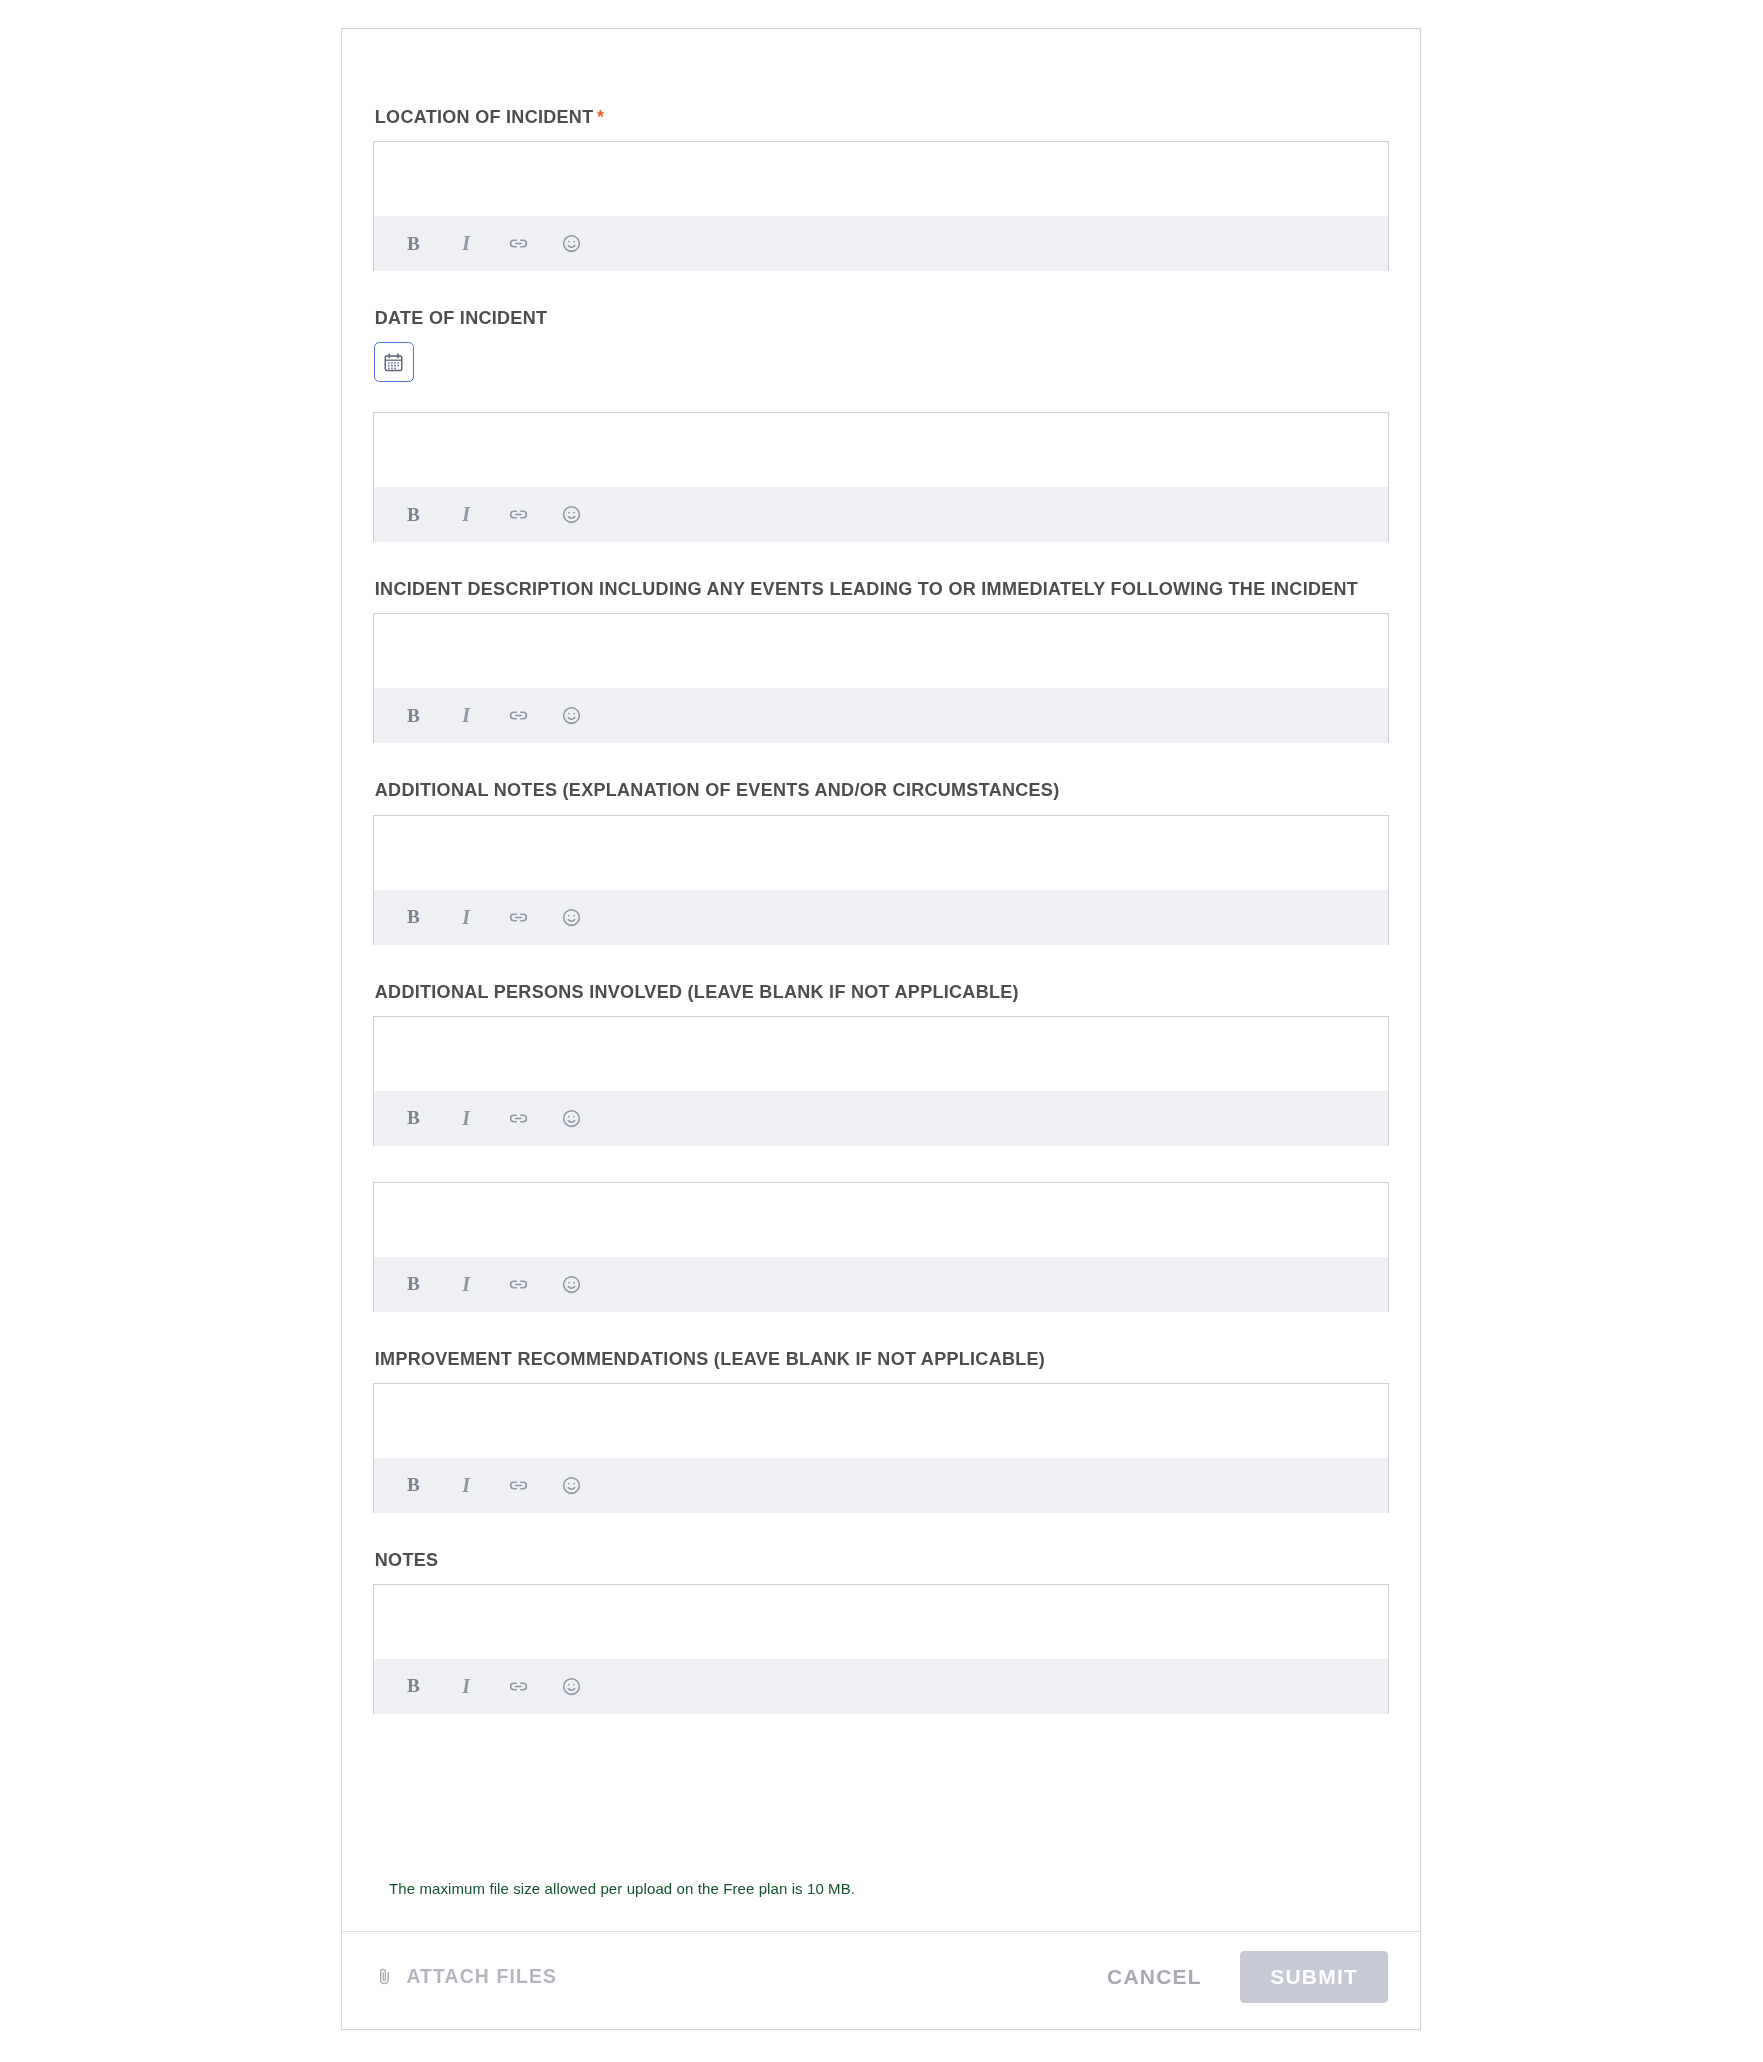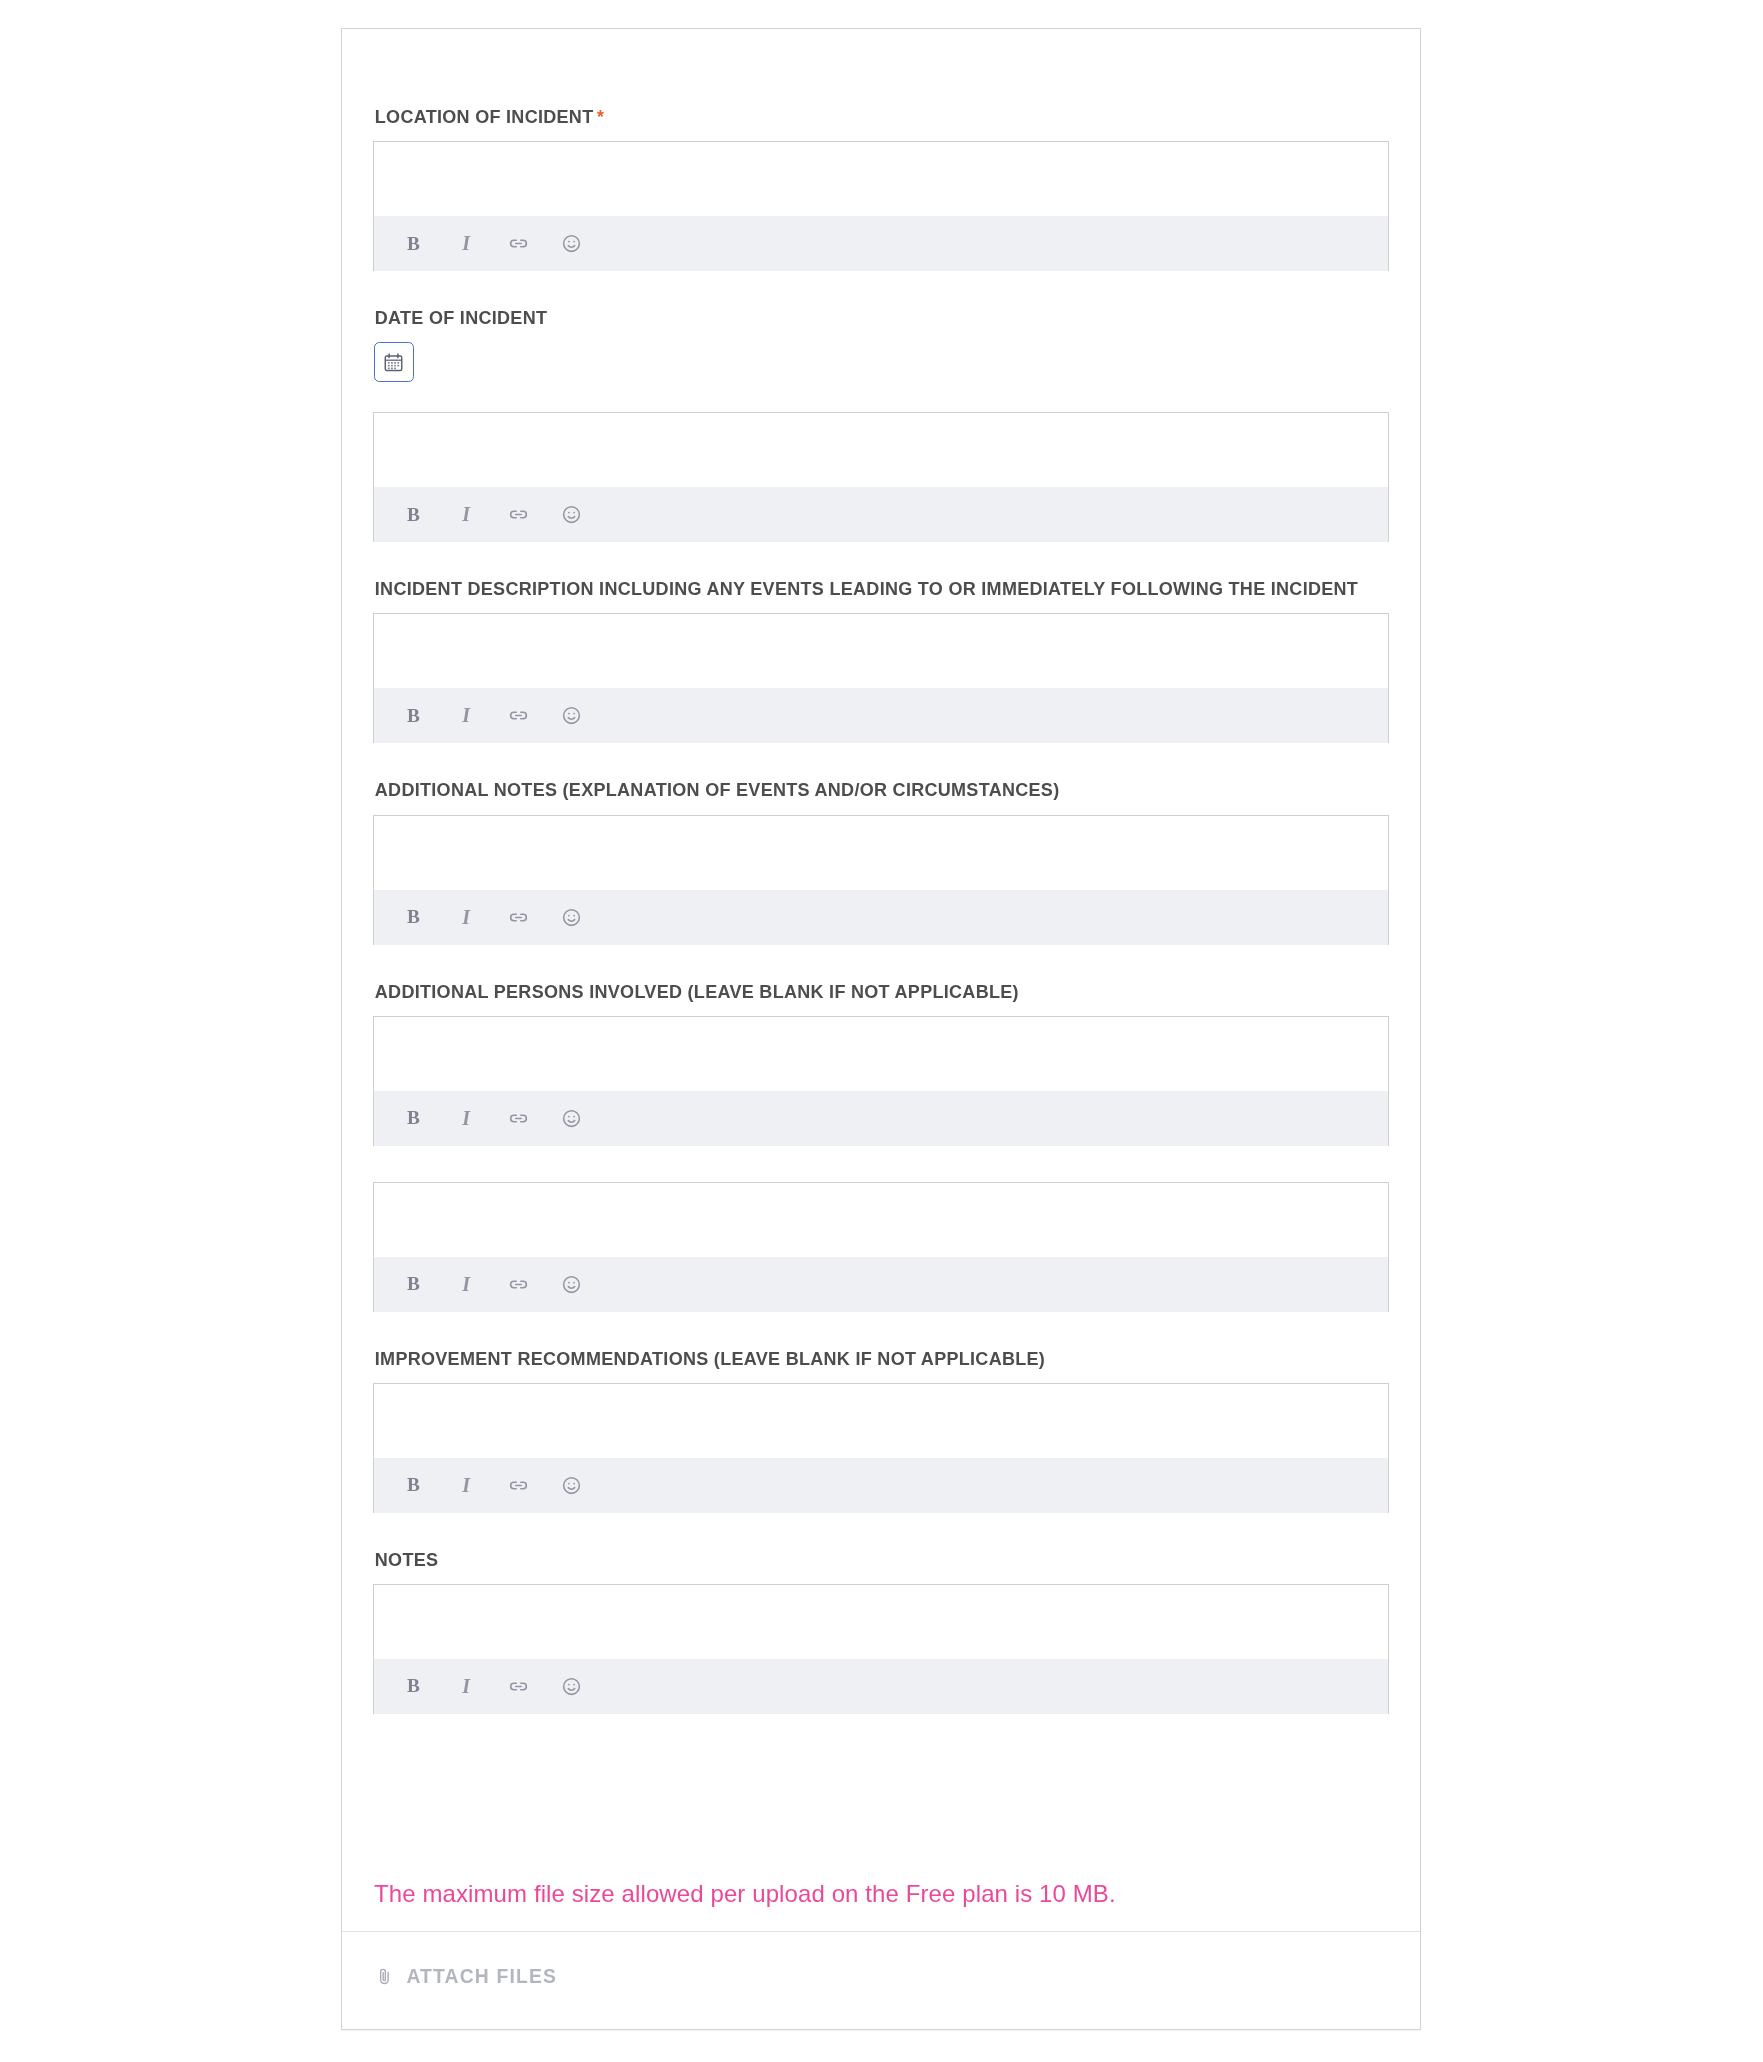--- a/index.html
+++ b/index.html
@@ -190,24 +190,24 @@
   
   .footer {
     position: absolute;
     left: 0; right: 0; bottom: 0;
     height: 161px;
     padding: 0 31px;
     box-sizing: border-box;
   }
   .file-note {
     position: absolute;
-    left: 32px;
+    left: 47px;
     top: 12.3px;
-    font-size: 24px;
-    color: #ec4899;
+    font-size: 15px;
+    color: #14532d;
     letter-spacing: 0.1px;
   }
   .footer-bar {
     position: absolute;
     left: 0; right: 0;
     bottom: 8px;
     height: 90px;
     border-top: 0.9px solid #e2e2e5;
     display: flex;
     align-items: center;
@@ -506,20 +506,24 @@
         <div class="footer-bar">
           <div class="attach">
             <span>
               <svg width="21" height="21" viewBox="0 0 24 24" fill="none" stroke="#a9abb6" stroke-width="1.6" stroke-linecap="round">
                 <path d="M16.2 7.4v8.3a4.3 4.3 0 0 1-8.6 0V6.6a2.7 2.7 0 0 1 5.4 0v8.9a1.25 1.25 0 0 1-2.5 0V7.6"></path>
               </svg>
             </span>
             <span>ATTACH FILES</span>
           </div>
 
+          <div class="footer-right">
+            <button class="cancel-btn">CANCEL</button>
+            <button class="submit-btn" disabled="">SUBMIT</button>
+          </div>
         </div>
       </div>
 
     </div>
   </div>
 
 </div>
 
 
 </body></html>

